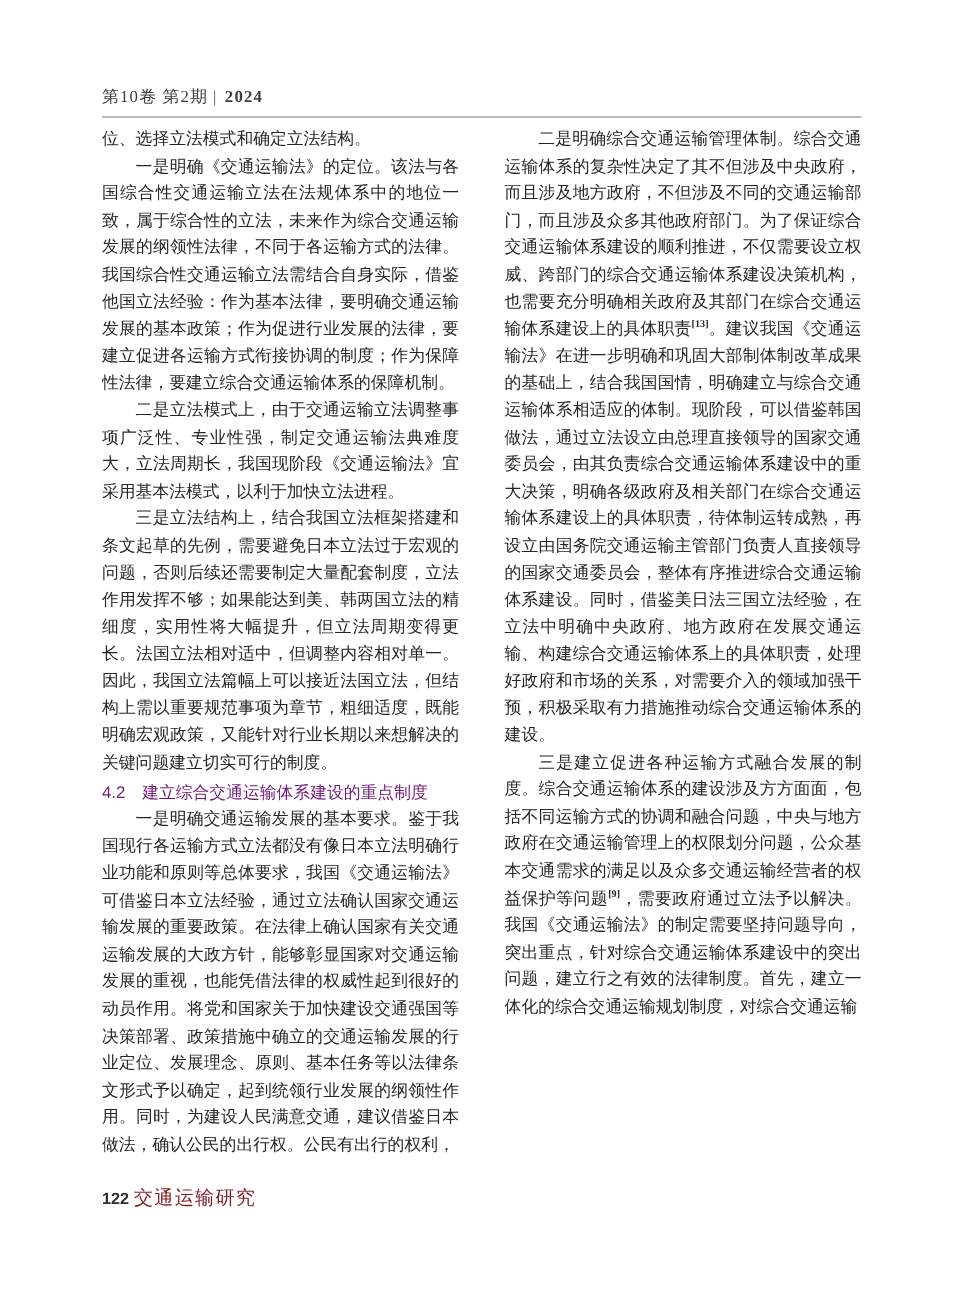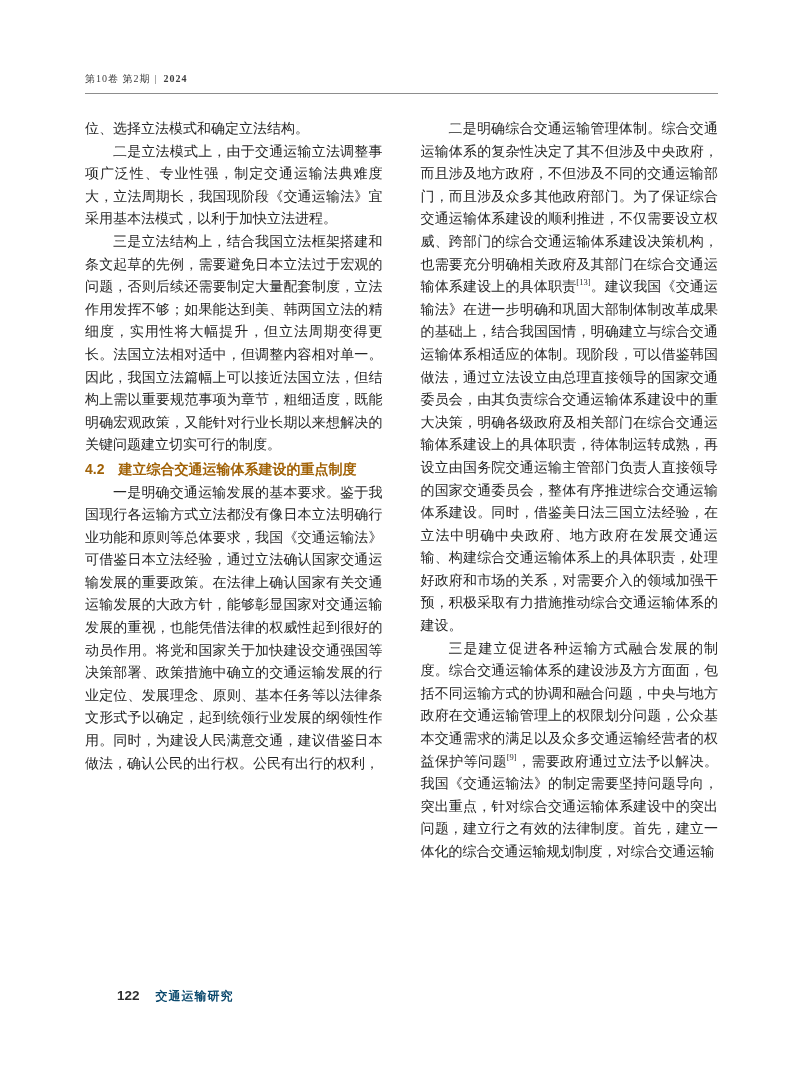--- a/index.html
+++ b/index.html
@@ -11,96 +11,96 @@
     background: #ffffff;
     overflow: hidden;
     font-family: "Liberation Serif", serif;
     color: #262626;
   }
   .header {
     position: absolute;
     left: 85px;
     top: 72px;
     width: 633px;
-    font-size: 10px;
+    font-size: 14px;
     color: #3c3c3c;
     letter-spacing: 1px;
     padding-bottom: 7px;
     border-bottom: 1.5px solid #8d8d8d;
   }
   .header .year { font-weight: bold; margin-left: 2px; }
   .header .divider { margin: 0 4px; color: #555; }
   .columns {
     position: absolute;
     left: 85px;
-    top: 118px;
+    top: 106px;
     width: 633px;
     height: 866px;
     display: flex;
     gap: 38px;
     overflow: hidden;
   }
   .col {
     width: 304px;
     font-size: 14px;
     line-height: 22.6px;
     text-align: justify;
     text-justify: inter-ideograph;
   }
   .col p { margin: 0; text-indent: 2em; }
   .col p.noindent { text-indent: 0; }
   .heading {
     font-family: "Liberation Sans", sans-serif;
-    font-weight: bold;
+    font-weight: normal;
     text-indent: 0 !important;
-    color: #a16207;
+    color: #701a75;
     margin: 1px 0 !important;
   }
   .heading .sec-num { margin-right: 14px; }
   sup.ref {
     font-size: 8.5px;
     line-height: 0;
     vertical-align: super;
     letter-spacing: 0;
+    font-weight: bold;
   }
   .footer {
     position: absolute;
     left: 85px;
     top: 988px;
     display: flex;
     align-items: baseline;
-    gap: 16px;
-    margin-left: 32px;
+    gap: 4px;
   }
   .footer .pagenum {
     font-size: 13.5px;
     font-weight: 600;
     color: #2e2e2e;
     font-family: "Liberation Sans", sans-serif;
   }
   .footer .journal {
-    font-size: 12px;
-    color: #0c4a6e;
+    font-size: 16px;
+    color: #7f1d1d;
     letter-spacing: 1px;
-    font-weight: bold;
   }
 </style>
 </head>
 <body>
 
 <div class="page">
 
   <div class="header">
     <span>第10卷 第2期</span><span class="divider">|</span><span class="year">2024</span>
   </div>
 
   <div class="columns">
 
     <div class="col">
       <p class="noindent">位、选择立法模式和确定立法结构。</p>
+      <p>一是明确《交通运输法》的定位。该法与各国综合性交通运输立法在法规体系中的地位一致，属于综合性的立法，未来作为综合交通运输发展的纲领性法律，不同于各运输方式的法律。我国综合性交通运输立法需结合自身实际，借鉴他国立法经验：作为基本法律，要明确交通运输发展的基本政策；作为促进行业发展的法律，要建立促进各运输方式衔接协调的制度；作为保障性法律，要建立综合交通运输体系的保障机制。</p>
       <p>二是立法模式上，由于交通运输立法调整事项广泛性、专业性强，制定交通运输法典难度大，立法周期长，我国现阶段《交通运输法》宜采用基本法模式，以利于加快立法进程。</p>
       <p>三是立法结构上，结合我国立法框架搭建和条文起草的先例，需要避免日本立法过于宏观的问题，否则后续还需要制定大量配套制度，立法作用发挥不够；如果能达到美、韩两国立法的精细度，实用性将大幅提升，但立法周期变得更长。法国立法相对适中，但调整内容相对单一。因此，我国立法篇幅上可以接近法国立法，但结构上需以重要规范事项为章节，粗细适度，既能明确宏观政策，又能针对行业长期以来想解决的关键问题建立切实可行的制度。</p>
       <p class="heading">
         <span class="sec-num">4.2</span><span>建立综合交通运输体系建设的重点制度</span>
       </p>
       <p>一是明确交通运输发展的基本要求。鉴于我国现行各运输方式立法都没有像日本立法明确行业功能和原则等总体要求，我国《交通运输法》可借鉴日本立法经验，通过立法确认国家交通运输发展的重要政策。在法律上确认国家有关交通运输发展的大政方针，能够彰显国家对交通运输发展的重视，也能凭借法律的权威性起到很好的动员作用。将党和国家关于加快建设交通强国等决策部署、政策措施中确立的交通运输发展的行业定位、发展理念、原则、基本任务等以法律条文形式予以确定，起到统领行业发展的纲领性作用。同时，为建设人民满意交通，建议借鉴日本做法，确认公民的出行权。公民有出行的权利，</p>
     </div>
 
     <div class="col">
       <p><span>二是明确综合交通运输管理体制。综合交通运输体系的复杂性决定了其不但涉及中央政府，而且涉及地方政府，不但涉及不同的交通运输部门，而且涉及众多其他政府部门。为了保证综合交通运输体系建设的顺利推进，不仅需要设立权威、跨部门的综合交通运输体系建设决策机构，也需要充分明确相关政府及其部门在综合交通运输体系建设上的具体职责</span><sup class="ref">[13]</sup><span>。建议我国《交通运输法》在进一步明确和巩固大部制体制改革成果的基础上，结合我国国情，明确建立与综合交通运输体系相适应的体制。现阶段，可以借鉴韩国做法，通过立法设立由总理直接领导的国家交通委员会，由其负责综合交通运输体系建设中的重大决策，明确各级政府及相关部门在综合交通运输体系建设上的具体职责，待体制运转成熟，再设立由国务院交通运输主管部门负责人直接领导的国家交通委员会，整体有序推进综合交通运输体系建设。同时，借鉴美日法三国立法经验，在立法中明确中央政府、地方政府在发展交通运输、构建综合交通运输体系上的具体职责，处理好政府和市场的关系，对需要介入的领域加强干预，积极采取有力措施推动综合交通运输体系的建设。</span></p>

